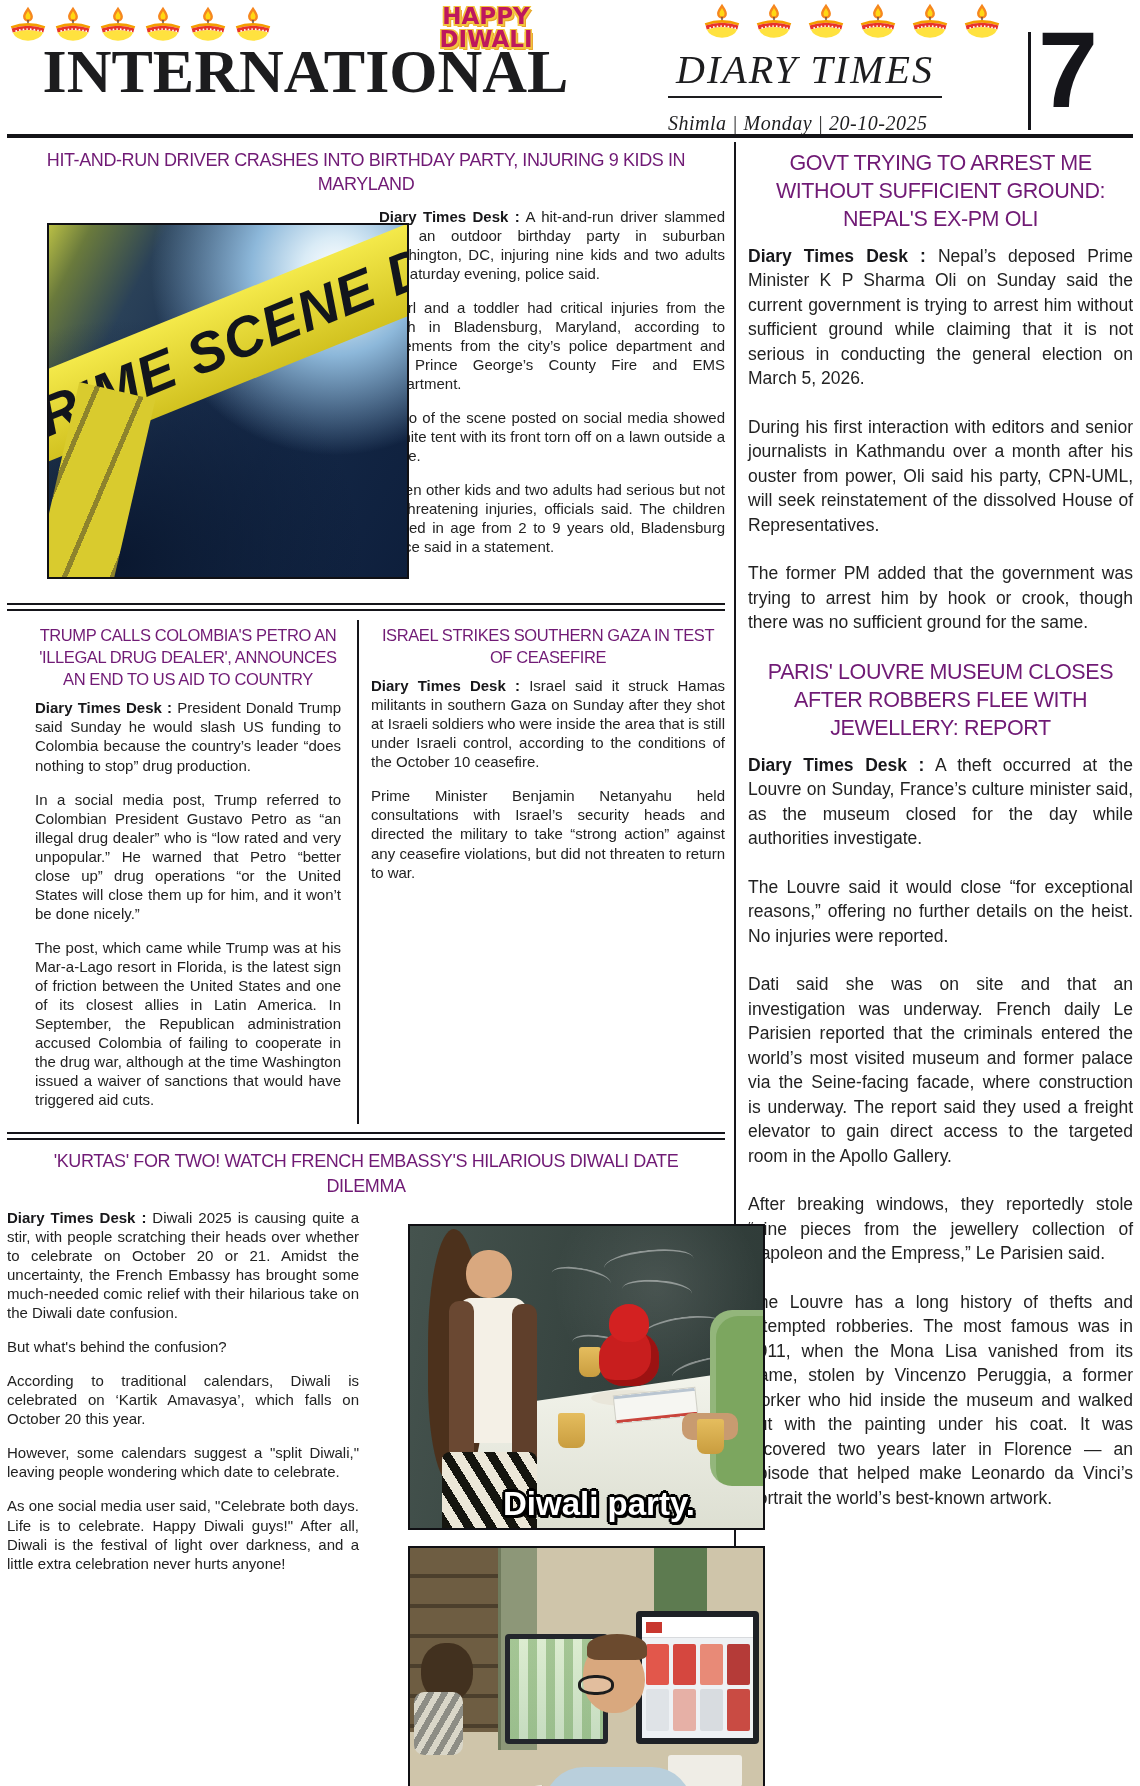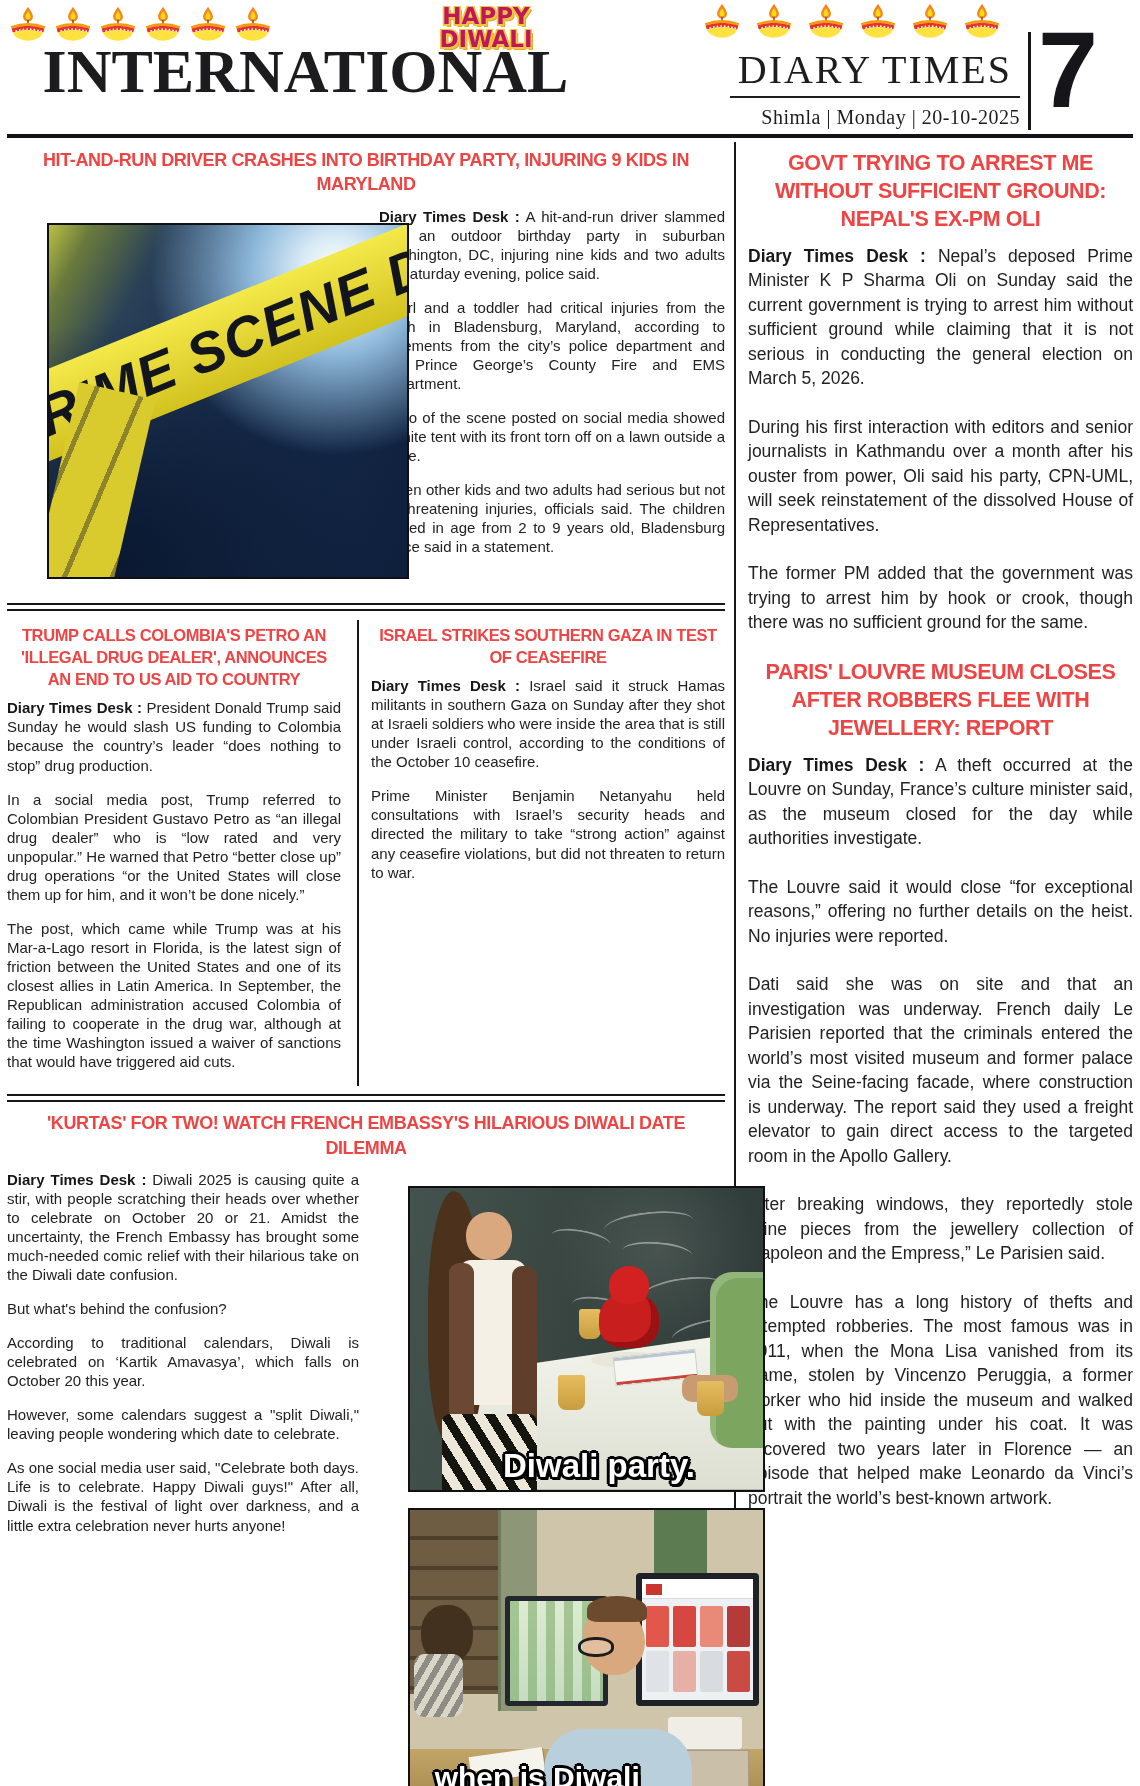--- a/index.html
+++ b/index.html
@@ -9,48 +9,48 @@
   
   .masthead{position:relative;height:134px;flex:none;}
   .diya-row{position:absolute;display:flex;}
   .diya-row.left{top:3px;left:8px;gap:5px;}
   .diya-row.right{top:0;left:702px;gap:12px;}
   .intl{position:absolute;top:36px;left:18px;width:575px;text-align:center;
         font-family:"Liberation Serif",serif;font-weight:700;font-size:62px;color:#1c1c1e;letter-spacing:0px;}
   .happy{position:absolute;top:5px;left:430px;width:112px;text-align:center;line-height:1.02;
          font-family:"DejaVu Sans",sans-serif;font-weight:800;font-size:23px;color:#be185d;
          text-shadow:1.5px 1.5px 0 #f3c53e,-1.5px -1.5px 0 #f3c53e,1.5px -1.5px 0 #f3c53e,-1.5px 1.5px 0 #f3c53e,2.5px 2.5px 0 #e7a52c;}
-  .mast-right{position:absolute;top:46px;left:668px;width:352px;text-align:right;}
+  .mast-right{position:absolute;top:46px;left:668px;width:352px;text-align:left;font-style:italic;}
   .paper-name{display:inline-block;font-family:"Liberation Serif",serif;font-size:40px;color:#1d1d1f;
               letter-spacing:2px;border-bottom:2.5px solid #1d1d1f;padding:0 8px 3px;}
-  .dateline{font-family:"Liberation Serif",serif;font-size:20px;color:#1d1d1f;padding-top:8px;letter-spacing:.5px;}
+  .dateline{font-family:"Liberation Serif",serif;font-size:20px;color:#1d1d1f;padding-top:14px;letter-spacing:.5px;}
   .page-sep{position:absolute;top:32px;left:1028px;width:3px;height:98px;background:#15151a;}
   .page-no{position:absolute;top:16px;left:1038px;font-weight:700;font-size:108px;line-height:1;color:#15151a;}
 
   .rule-h{flex:none;height:4px;background:#141418;margin:0 7px;}
 
   
   .content{flex:1;display:grid;grid-template-columns:727px 1fr;padding:4px 7px 0;align-items:stretch;}
   .main-col{box-sizing:border-box;padding-right:9px;}
   .right-col{box-sizing:border-box;border-left:2.5px solid #15151a;padding-left:12px;}
 
-  h2{margin:0;color:#ef4444;text-align:center;font-weight:700;}
+  h2{margin:0;color:#701a75;text-align:center;font-weight:400;}
   .head-xl{font-size:18px;line-height:1.35;letter-spacing:-.4px;margin:6px 8px 10px;}
   .head-md{font-size:16.5px;line-height:1.35;letter-spacing:-.4px;margin:4px 2px 8px;}
   .head-rt{font-size:21.5px;line-height:1.3;letter-spacing:-.4px;margin:8px 0 10px;}
 
   .para{margin:0 0 15px;text-align:justify;}
   .main-col .para{font-size:15px;line-height:1.27;}
   .right-col .para{font-size:17.5px;line-height:1.4;margin-bottom:24px;}
   .para b{font-weight:700;color:#17171a;}
 
   .a1-row{display:grid;grid-template-columns:362px 1fr;column-gap:10px;}
   .rule-double{border-top:2.5px solid #15151a;border-bottom:2.5px solid #15151a;height:4px;margin:8px 0 9px;}
   .two-col{display:grid;grid-template-columns:350px 1fr;}
-  .col-a{padding-right:16px;}
+  .col-a{padding-right:16px;margin-left:28px;}
   .col-b{border-left:2.5px solid #15151a;padding-left:12px;}
   .k-row{display:grid;grid-template-columns:352px 1fr;column-gap:9px;margin-top:2px;}
 
   
   .fig{position:relative;overflow:hidden;border:2.5px solid #101014;box-sizing:border-box;}
   .fig-crime{width:362px;height:356px;background:#0f2140;}
   .crime-bg{position:absolute;inset:0;background:
      radial-gradient(circle at 80% 13%, #ffffff 0%, #d9ebf6 8%, #8db8da 20%, rgba(70,110,160,0) 44%),
      radial-gradient(circle at 20% 96%, #0a1830 0%, rgba(10,24,48,0) 55%),
      linear-gradient(118deg,#b9bf45 0%,#6a7a3c 8%,#2a4158 22%,#1b3050 42%,#142847 62%,#0e1f3c 100%);}

